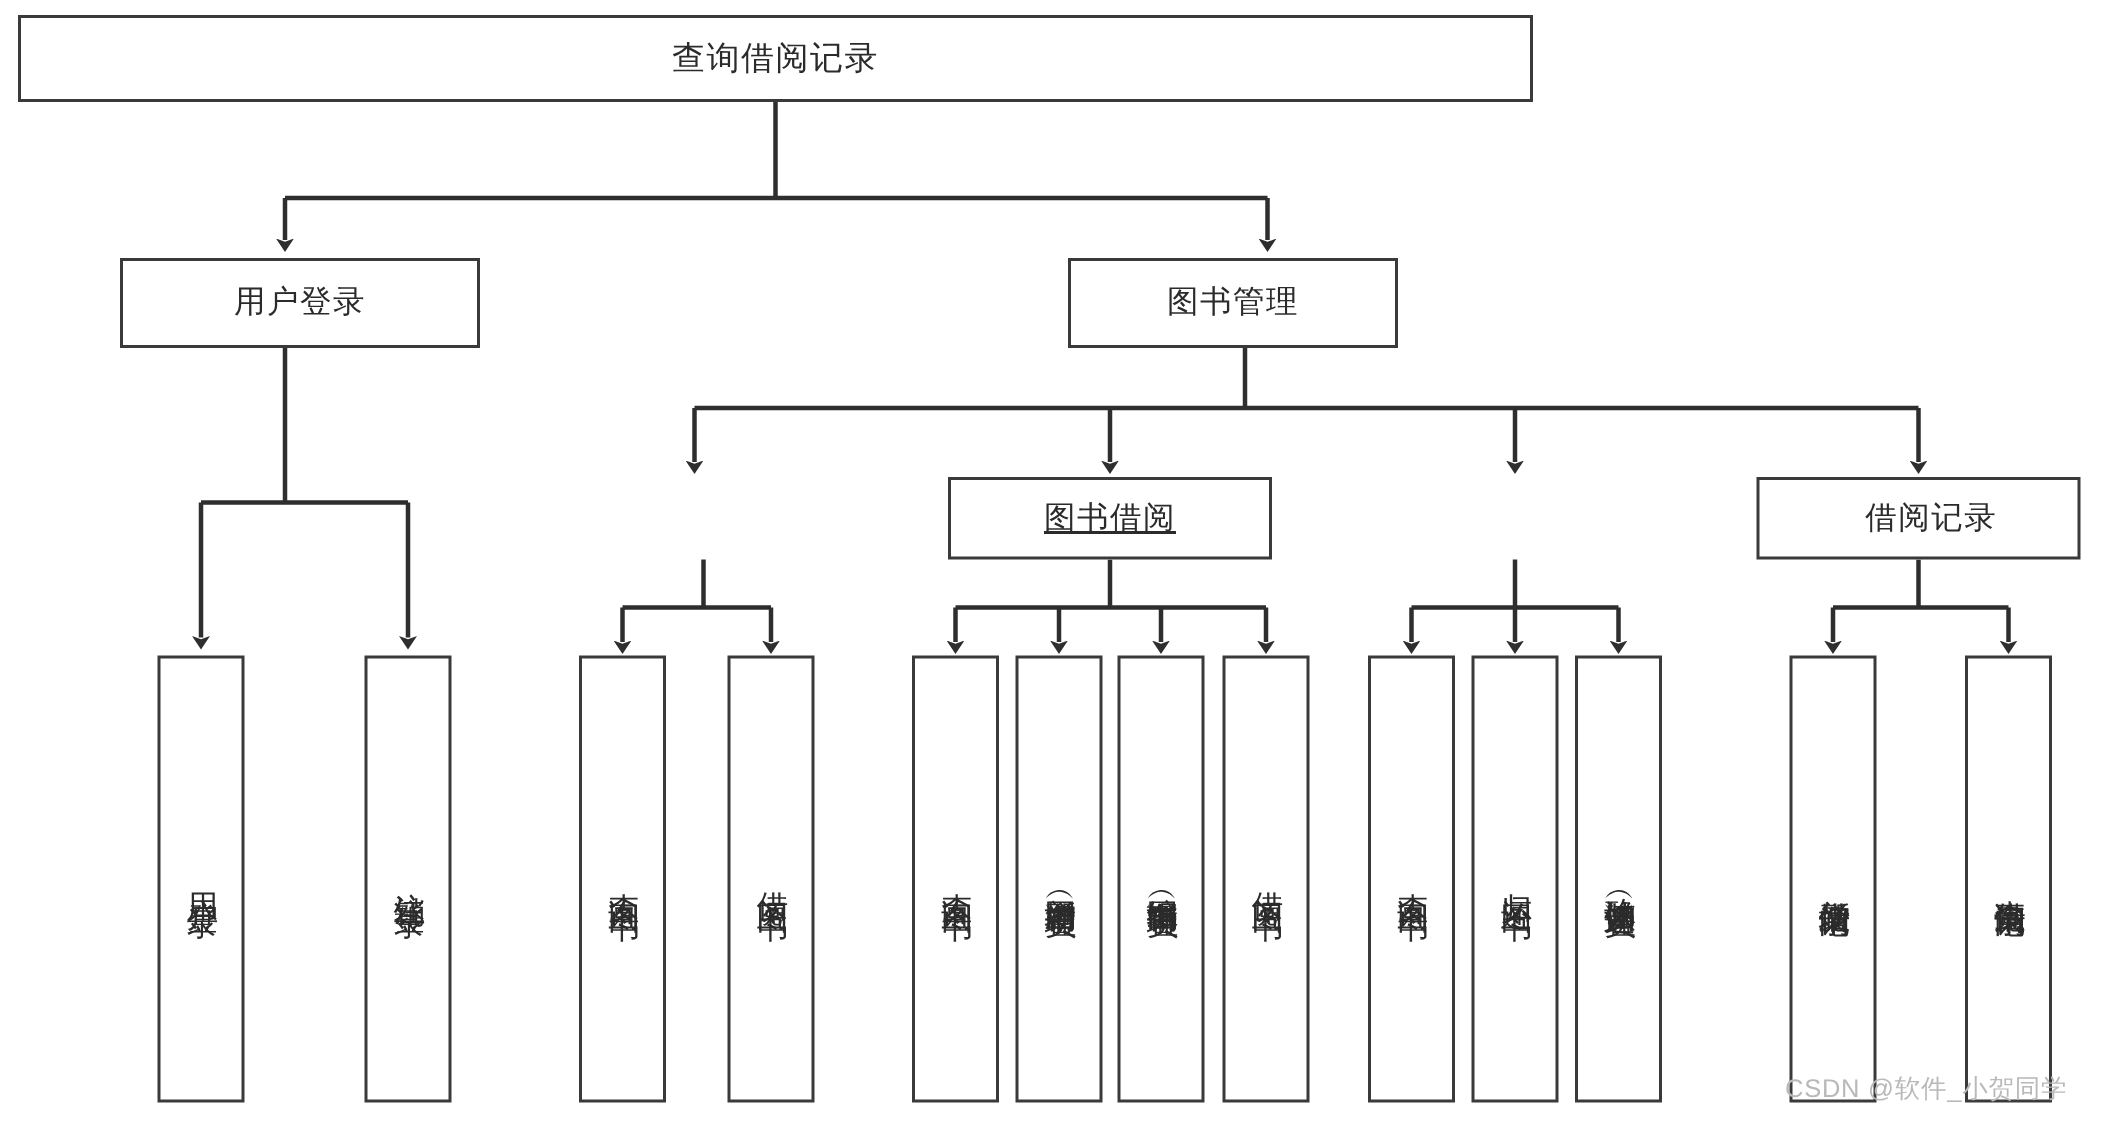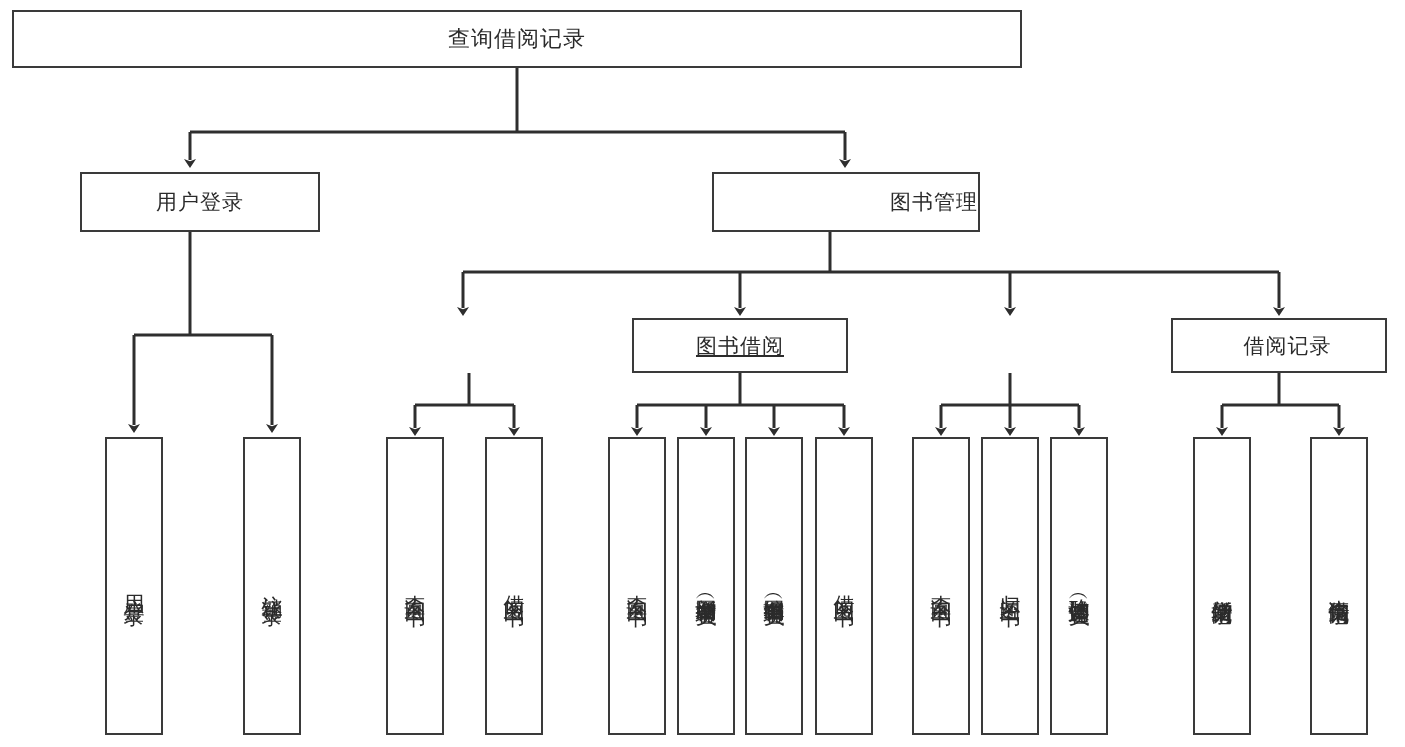--- a/index.html
+++ b/index.html
@@ -123,21 +123,21 @@
     </g>
   </svg>
 
   <div class="node root horiz" style="left:12px;top:10px;width:1010px;height:58px;">
     <span>查询借阅记录</span>
   </div>
 
   <div class="node horiz" style="left:80px;top:172px;width:240px;height:60px;">
     <span>用户登录</span>
   </div>
-  <div class="node horiz" style="left:712px;top:172px;width:268px;height:60px;justify-content:flex-end;">
+  <div class="node horiz" style="left:712px;top:172px;width:220px;height:60px;">
     <span>图书管理</span>
   </div>
 
   <div class="node horiz" style="left:632px;top:318px;width:216px;height:55px;text-decoration:underline;">
     <span>图书借阅</span>
   </div>
   <div class="node horiz" style="left:1171px;top:318px;width:216px;height:55px;padding-left:17px;">
     <span>借阅记录</span>
   </div>
 
@@ -178,13 +178,14 @@
     <span class="vlabel">确认归还（管理员）</span>
   </div>
 
   <div class="node vert tight" style="left:1193px;top:437px;width:58px;height:298px;">
     <span class="vlabel">新增借阅记录</span>
   </div>
   <div class="node vert tight" style="left:1310px;top:437px;width:58px;height:298px;">
     <span class="vlabel">查询借阅记录</span>
   </div>
 
+  <div id="watermark">CSDN @软件_小贺同学</div>
 </div>
 
 </body></html>

